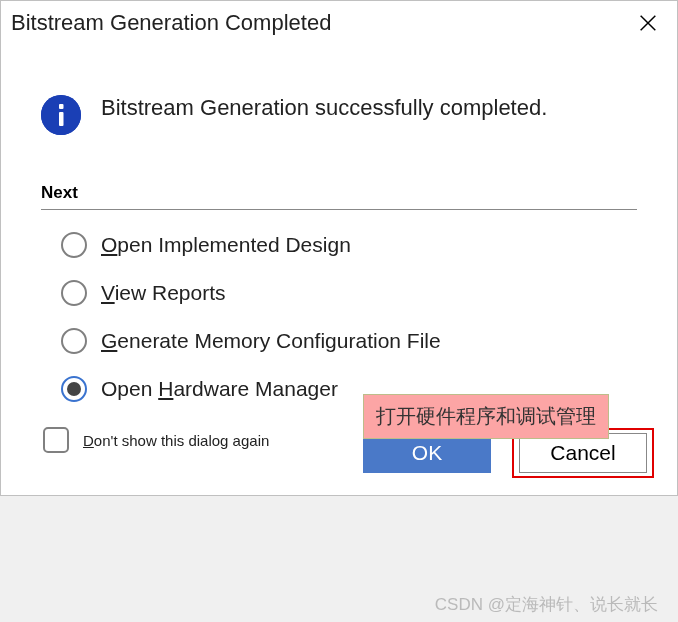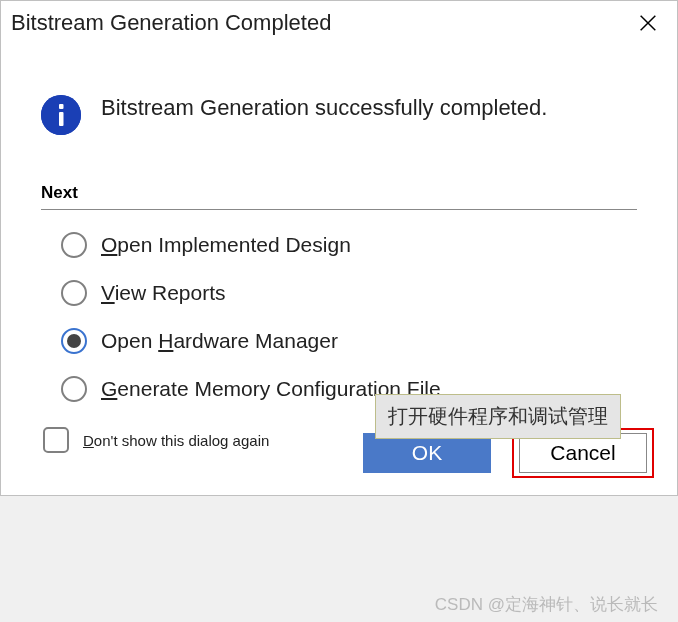--- a/index.html
+++ b/index.html
@@ -124,23 +124,23 @@
   .checkbox-box {
     width: 26px;
     height: 26px;
     border: 2.5px solid #808080;
     border-radius: 5px;
     flex-shrink: 0;
   }
   .mnemonic { text-decoration: underline; }
   .tooltip {
     position: absolute;
-    left: 374px;
+    left: 362px;
     top: 393px;
-    background: #e5e5e5;
+    background: #fca5a5;
     border: 1px solid #bdbd8a;
     padding: 8px 12px;
     font-size: 20px;
     color: #333;
     white-space: nowrap;
     z-index: 10;
   }
   .button-row {
     position: absolute;
     right: 30px;
@@ -220,27 +220,27 @@
 
     <div class="radio-group" id="radio-group">
         <div class="radio-item">
           <div class="radio-circle"></div>
           <span><span class="mnemonic">O</span>pen Implemented Design</span>
         </div>
         <div class="radio-item">
           <div class="radio-circle"></div>
           <span><span class="mnemonic">V</span>iew Reports</span>
         </div>
+        <div class="radio-item">
+          <div class="radio-circle"></div>
+          <span><span class="mnemonic">G</span>enerate Memory Configuration File</span>
+        </div>
         <div class="radio-item selected">
           <div class="radio-circle"></div>
           <span>Open <span class="mnemonic">H</span>ardware Manager</span>
-        </div>
-        <div class="radio-item">
-          <div class="radio-circle"></div>
-          <span><span class="mnemonic">G</span>enerate Memory Configuration File</span>
         </div>
       </div>
 
     <div class="checkbox-row">
       <div class="checkbox-box"></div>
       <span id="checkbox-label"><span class="mnemonic">D</span>on't show this dialog again</span>
     </div>
   </div>
 
   <div class="tooltip">打开硬件程序和调试管理</div>

